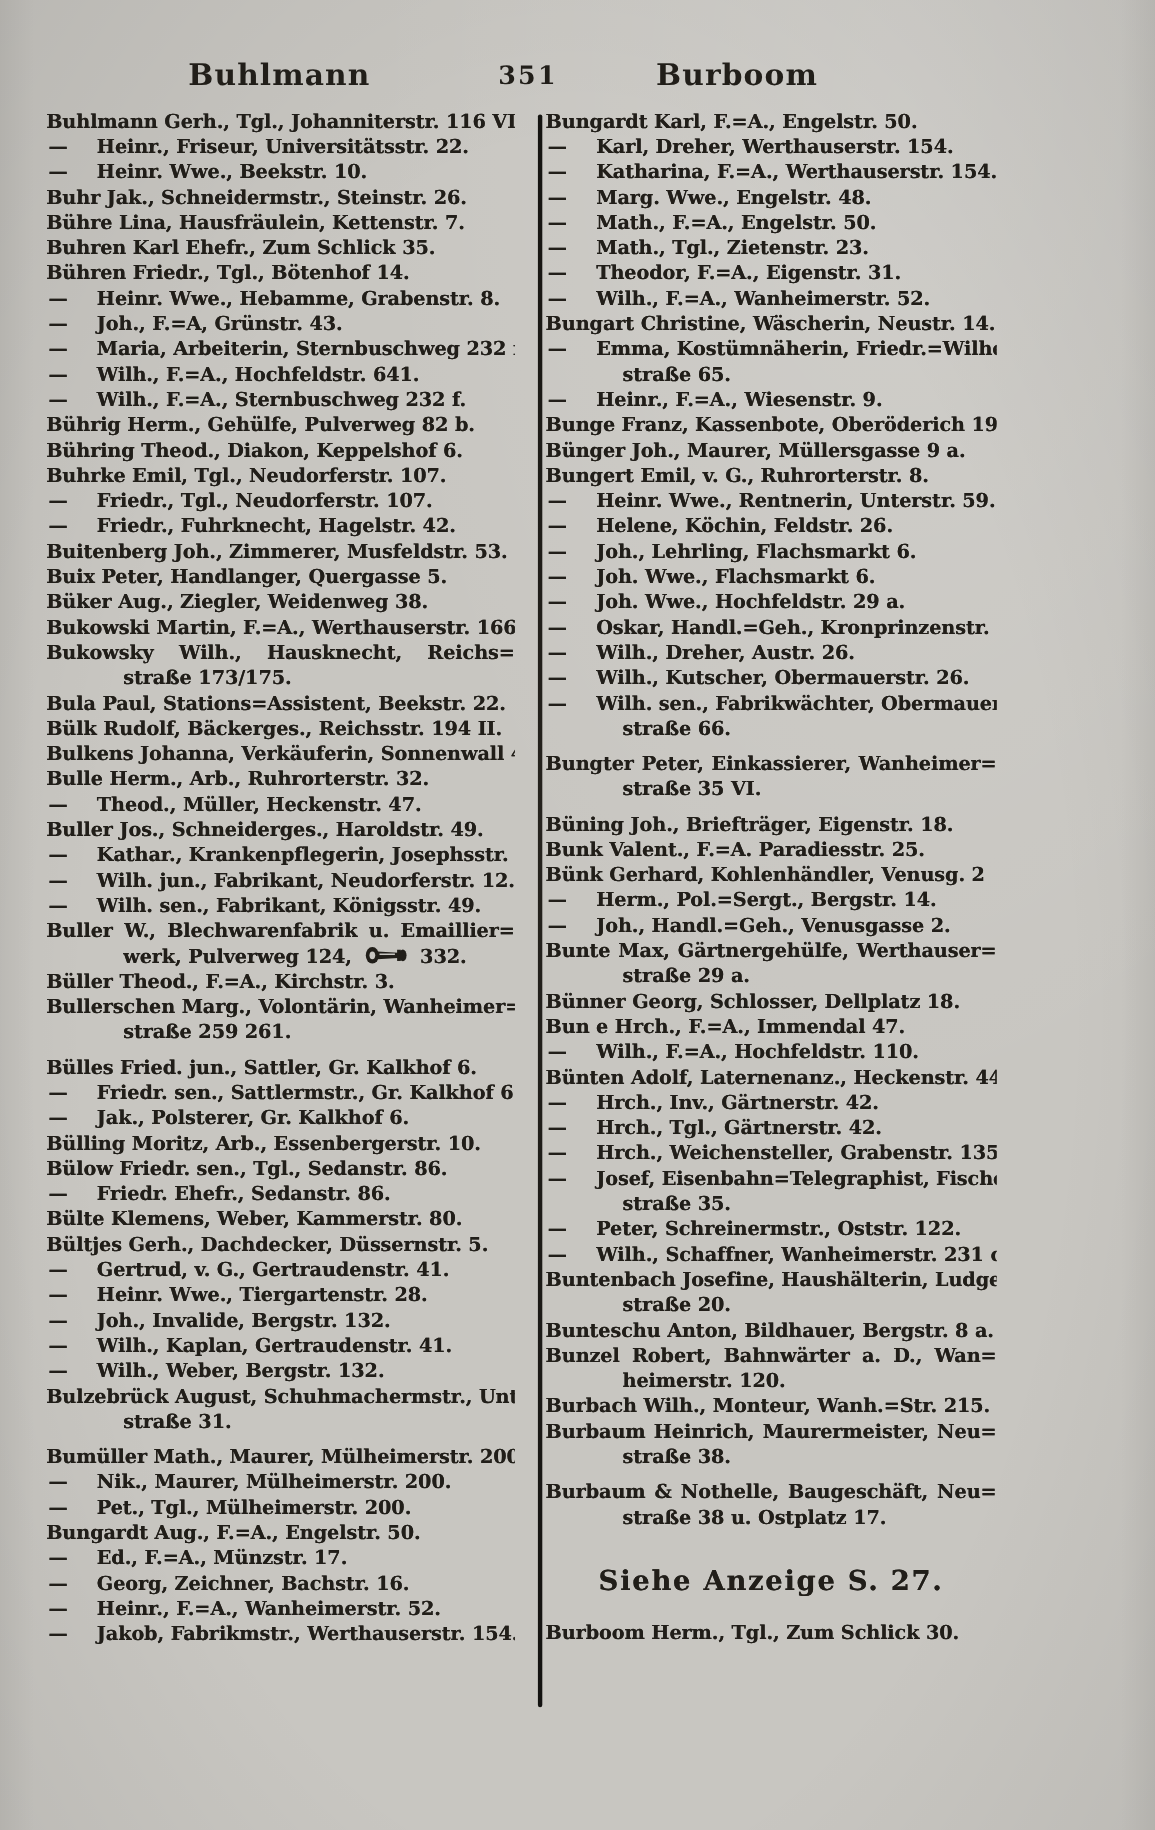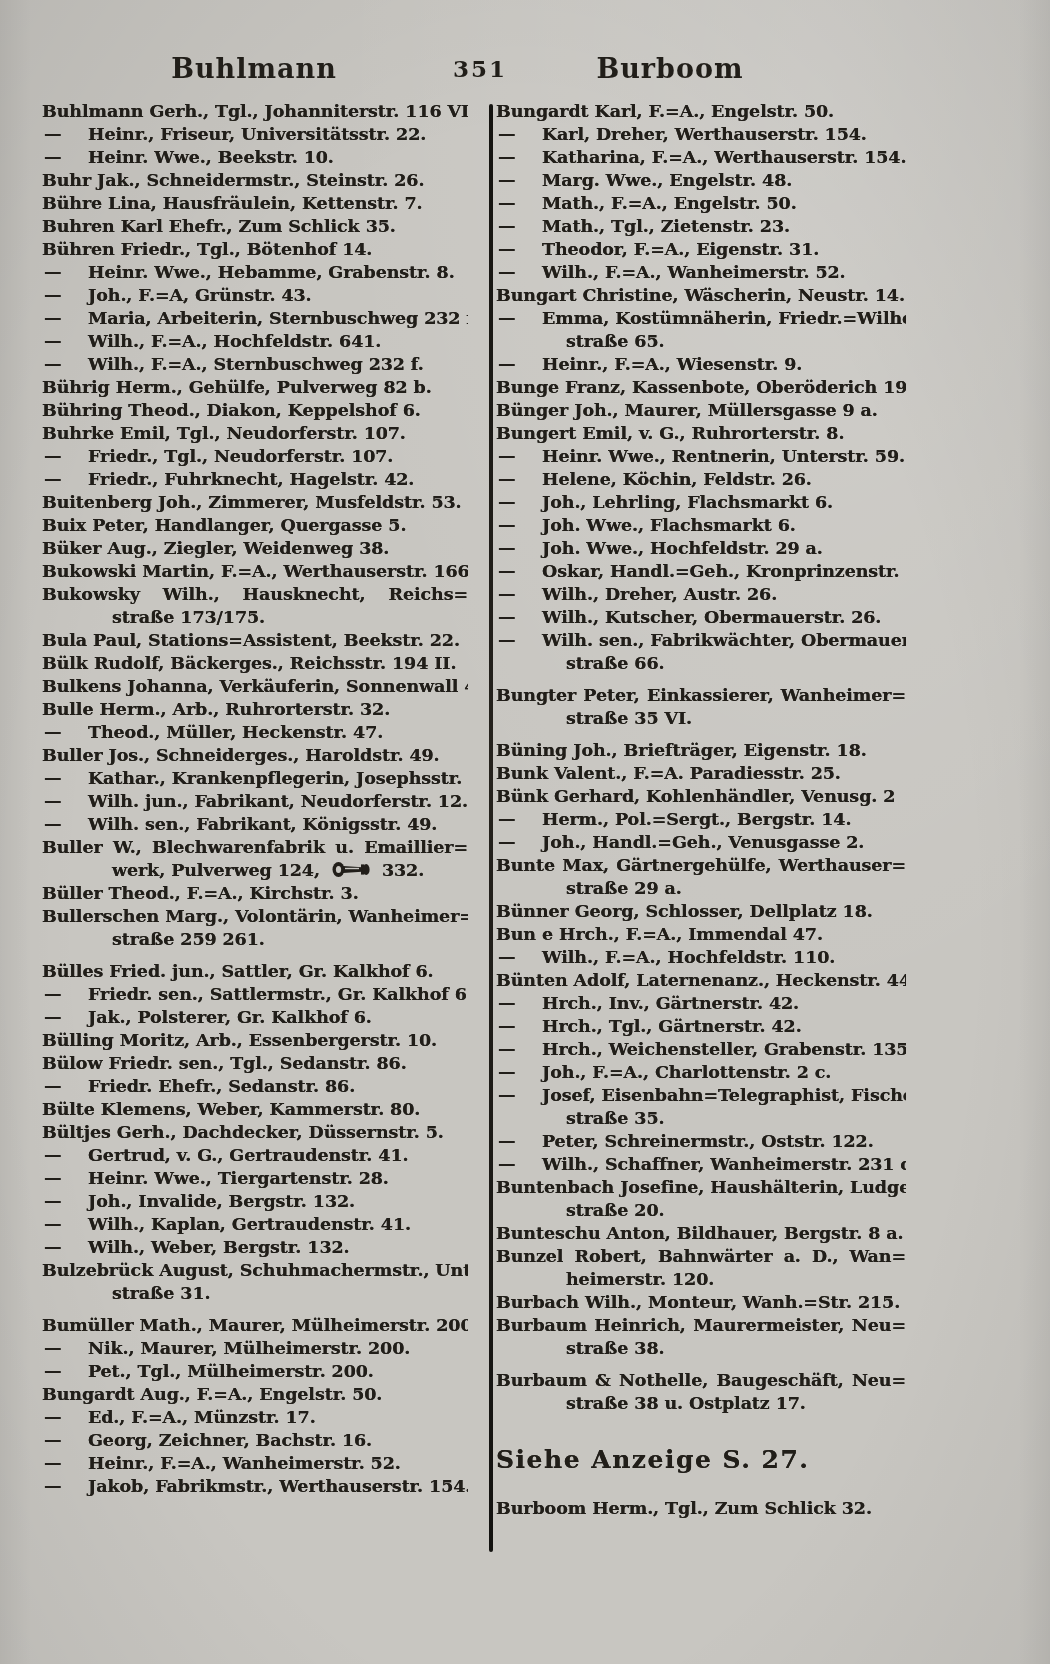--- a/index.html
+++ b/index.html
@@ -30,21 +30,21 @@
   .line{
     font-size:17.5px;line-height:23px;white-space:nowrap;overflow:hidden;
     text-shadow:0 0 0.5px rgba(25,22,18,0.85);
     letter-spacing:-0.1px;
   }
   .line.cont{padding-left:70px;}
   .line .ditto{display:inline-block;width:44px;padding-left:2px;}
   .line.j{text-align:justify;text-align-last:justify;}
   .gap-before{margin-top:9px;}
   .notice{
-    font-size:25px;line-height:30px;margin:30px 0 22px;
+    text-align:center;font-size:25px;line-height:30px;margin:30px 0 22px;
     letter-spacing:1.5px;white-space:nowrap;
   }
   .phone-icon{display:inline-block;vertical-align:-2px;margin:0 6px;}
 </style>
 </head>
 <body>
 
 <div class="page">
   <div class="hdr hdr-left">Buhlmann</div>
   <div class="hdr hdr-num">351</div>
@@ -156,31 +156,30 @@
       <div class="line dash"><span class="ditto">—</span>Joh., Handl.=Geh., Venusgasse 2.</div>
       <div class="line entry j">Bunte Max, Gärtnergehülfe, Werthauser=</div>
       <div class="line cont">straße 29 a.</div>
       <div class="line entry">Bünner Georg, Schlosser, Dellplatz 18.</div>
       <div class="line entry">Bun e Hrch., F.=A., Immendal 47.</div>
       <div class="line dash"><span class="ditto">—</span>Wilh., F.=A., Hochfeldstr. 110.</div>
       <div class="line entry">Bünten Adolf, Laternenanz., Heckenstr. 44.</div>
       <div class="line dash"><span class="ditto">—</span>Hrch., Inv., Gärtnerstr. 42.</div>
       <div class="line dash"><span class="ditto">—</span>Hrch., Tgl., Gärtnerstr. 42.</div>
       <div class="line dash"><span class="ditto">—</span>Hrch., Weichensteller, Grabenstr. 135 a.</div>
-      <div class="line dash"><span class="ditto">—</span>Joh., F.=A., Charlottenstr. 2 c.</div>
       <div class="line dash j"><span class="ditto">—</span>Josef, Eisenbahn=Telegraphist, Fischer=</div>
       <div class="line cont">straße 35.</div>
       <div class="line dash"><span class="ditto">—</span>Peter, Schreinermstr., Oststr. 122.</div>
       <div class="line dash"><span class="ditto">—</span>Wilh., Schaffner, Wanheimerstr. 231 c.</div>
       <div class="line entry j">Buntenbach Josefine, Haushälterin, Ludgeri=</div>
       <div class="line cont">straße 20.</div>
       <div class="line entry">Bunteschu Anton, Bildhauer, Bergstr. 8 a.</div>
       <div class="line entry j">Bunzel Robert, Bahnwärter a. D., Wan=</div>
       <div class="line cont">heimerstr. 120.</div>
       <div class="line entry">Burbach Wilh., Monteur, Wanh.=Str. 215.</div>
       <div class="line entry j">Burbaum Heinrich, Maurermeister, Neu=</div>
       <div class="line cont">straße 38.</div>
       <div class="line entry gap-before j">Burbaum &amp; Nothelle, Baugeschäft, Neu=</div>
       <div class="line cont">straße 38 u. Ostplatz 17.</div>
       <div class="line notice">Siehe Anzeige S. 27.</div>
-      <div class="line entry gap-before">Burboom Herm., Tgl., Zum Schlick 32.</div>
+      <div class="line entry gap-before">Burboom Herm., Tgl., Zum Schlick 30.</div>
     </div>
 </div>
 
 </body></html>

